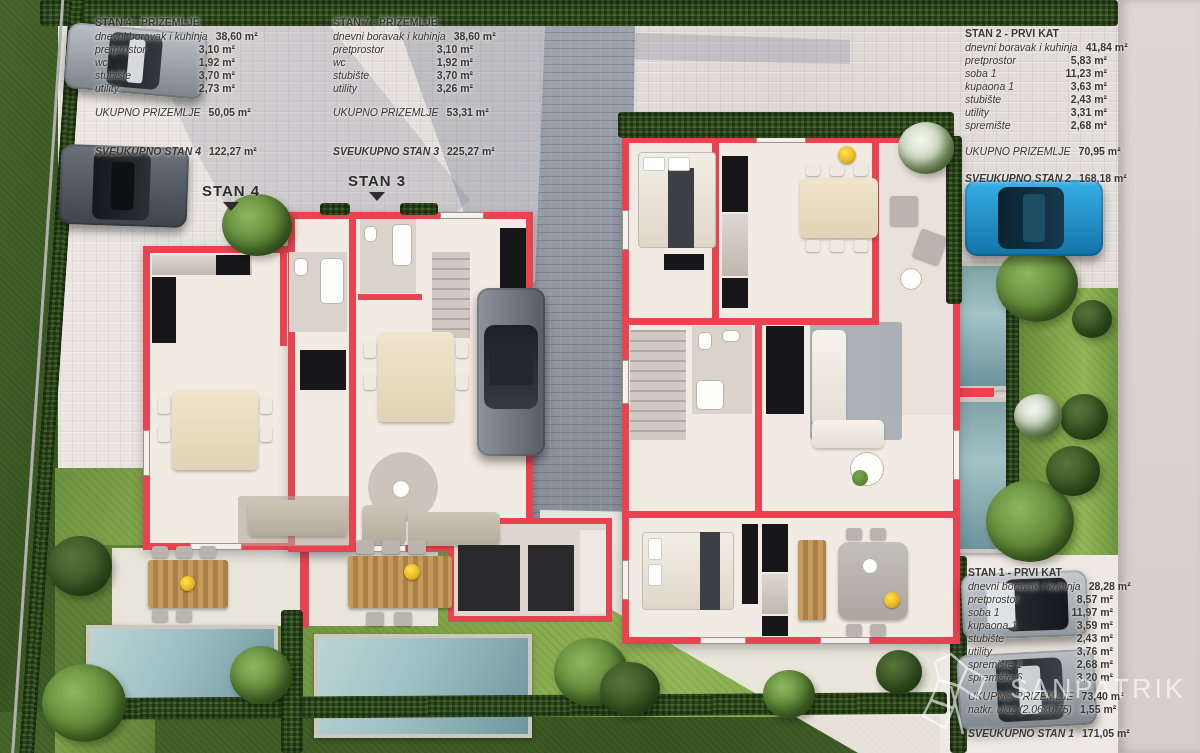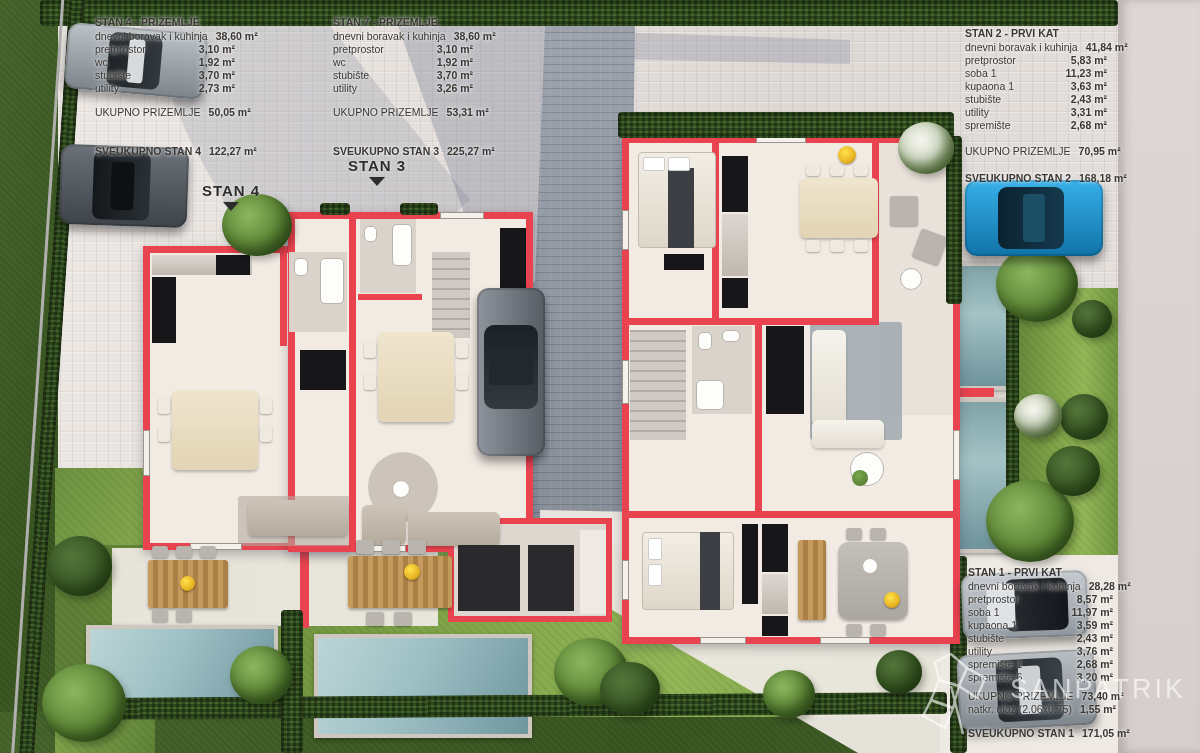--- a/index.html
+++ b/index.html
@@ -63,21 +63,21 @@
   .tree.flower{background:radial-gradient(circle at 40% 35%, #f6f6f1, #d4dcc6 40%, #83a061 75%, #5a7a40);}
   .plant-y{border-radius:50%;background:radial-gradient(circle at 40% 35%, #ffe34d, #e8b421 60%, #9c7a12);box-shadow:0 1px 2px rgba(0,0,0,.4);}
   .plant-g{border-radius:50%;background:radial-gradient(circle at 40% 35%, #7aa84f, #4c7229);}
   
   .car{position:absolute;border-radius:12px;box-shadow:0 6px 10px rgba(0,0,0,.40), inset 0 0 0 2px rgba(0,0,0,.15);}
   .car>div{position:absolute;}
   
   .sheet{position:absolute;color:#3a3734;text-shadow:0 0 3px rgba(255,255,255,.85),0 0 6px rgba(255,255,255,.5);z-index:60;}
   .t-title{font-size:10.5px;font-weight:700;height:14px;white-space:nowrap;}
   .t-row{display:flex;justify-content:space-between;align-items:baseline;height:13px;font-size:10.5px;white-space:nowrap;}
-  .t-row .lab{font-weight:400;}
+  .t-row .lab{font-weight:400;font-style:italic;}
   .t-row .val{font-weight:700;margin-left:8px;}
   .t-row.strong .lab{font-weight:700;}
   .t-gap{width:100%;}
   
   .marker{position:absolute;z-index:55;color:#2d2d2d;text-align:center;text-shadow:0 0 3px rgba(255,255,255,.7);}
   .marker .mlabel{font-size:15px;font-weight:700;letter-spacing:1px;}
   .marker .mtri{width:0;height:0;border-left:8px solid transparent;border-right:8px solid transparent;
                 border-top:9px solid #2d2d2d;margin:3px auto 0;}
   
   .wm{position:absolute;z-index:70;color:rgba(255,255,255,.62);text-align:right;line-height:1;}
@@ -456,21 +456,21 @@
     <div class="t-row strong">
         <span class="lab">SVEUKUPNO STAN 1</span>
         <span class="val">171,05 m²</span>
       </div>
   </div>
 
   <div class="marker" style="left:196px;top:182px;width:70px">
     <div class="mlabel">STAN 4</div>
     <div class="mtri"></div>
   </div>
-  <div class="marker" style="left:342px;top:157px;width:70px">
+  <div class="marker" style="left:342px;top:172px;width:70px">
     <div class="mlabel">STAN 3</div>
     <div class="mtri"></div>
   </div>
 
   <svg class="abs" style="left:905px;top:648px;z-index:70;opacity:.62" width="92" height="92" viewBox="0 0 92 92">
     <g fill="none" stroke="#ffffff" stroke-width="2.4" stroke-linejoin="round">
       <polygon points="46,6 62,20 54,38 34,32 30,14"></polygon>
       <polygon points="62,20 80,30 72,50 54,38"></polygon>
       <polygon points="34,32 54,38 48,60 26,52"></polygon>
       <polygon points="26,52 48,60 40,80 18,68"></polygon>

